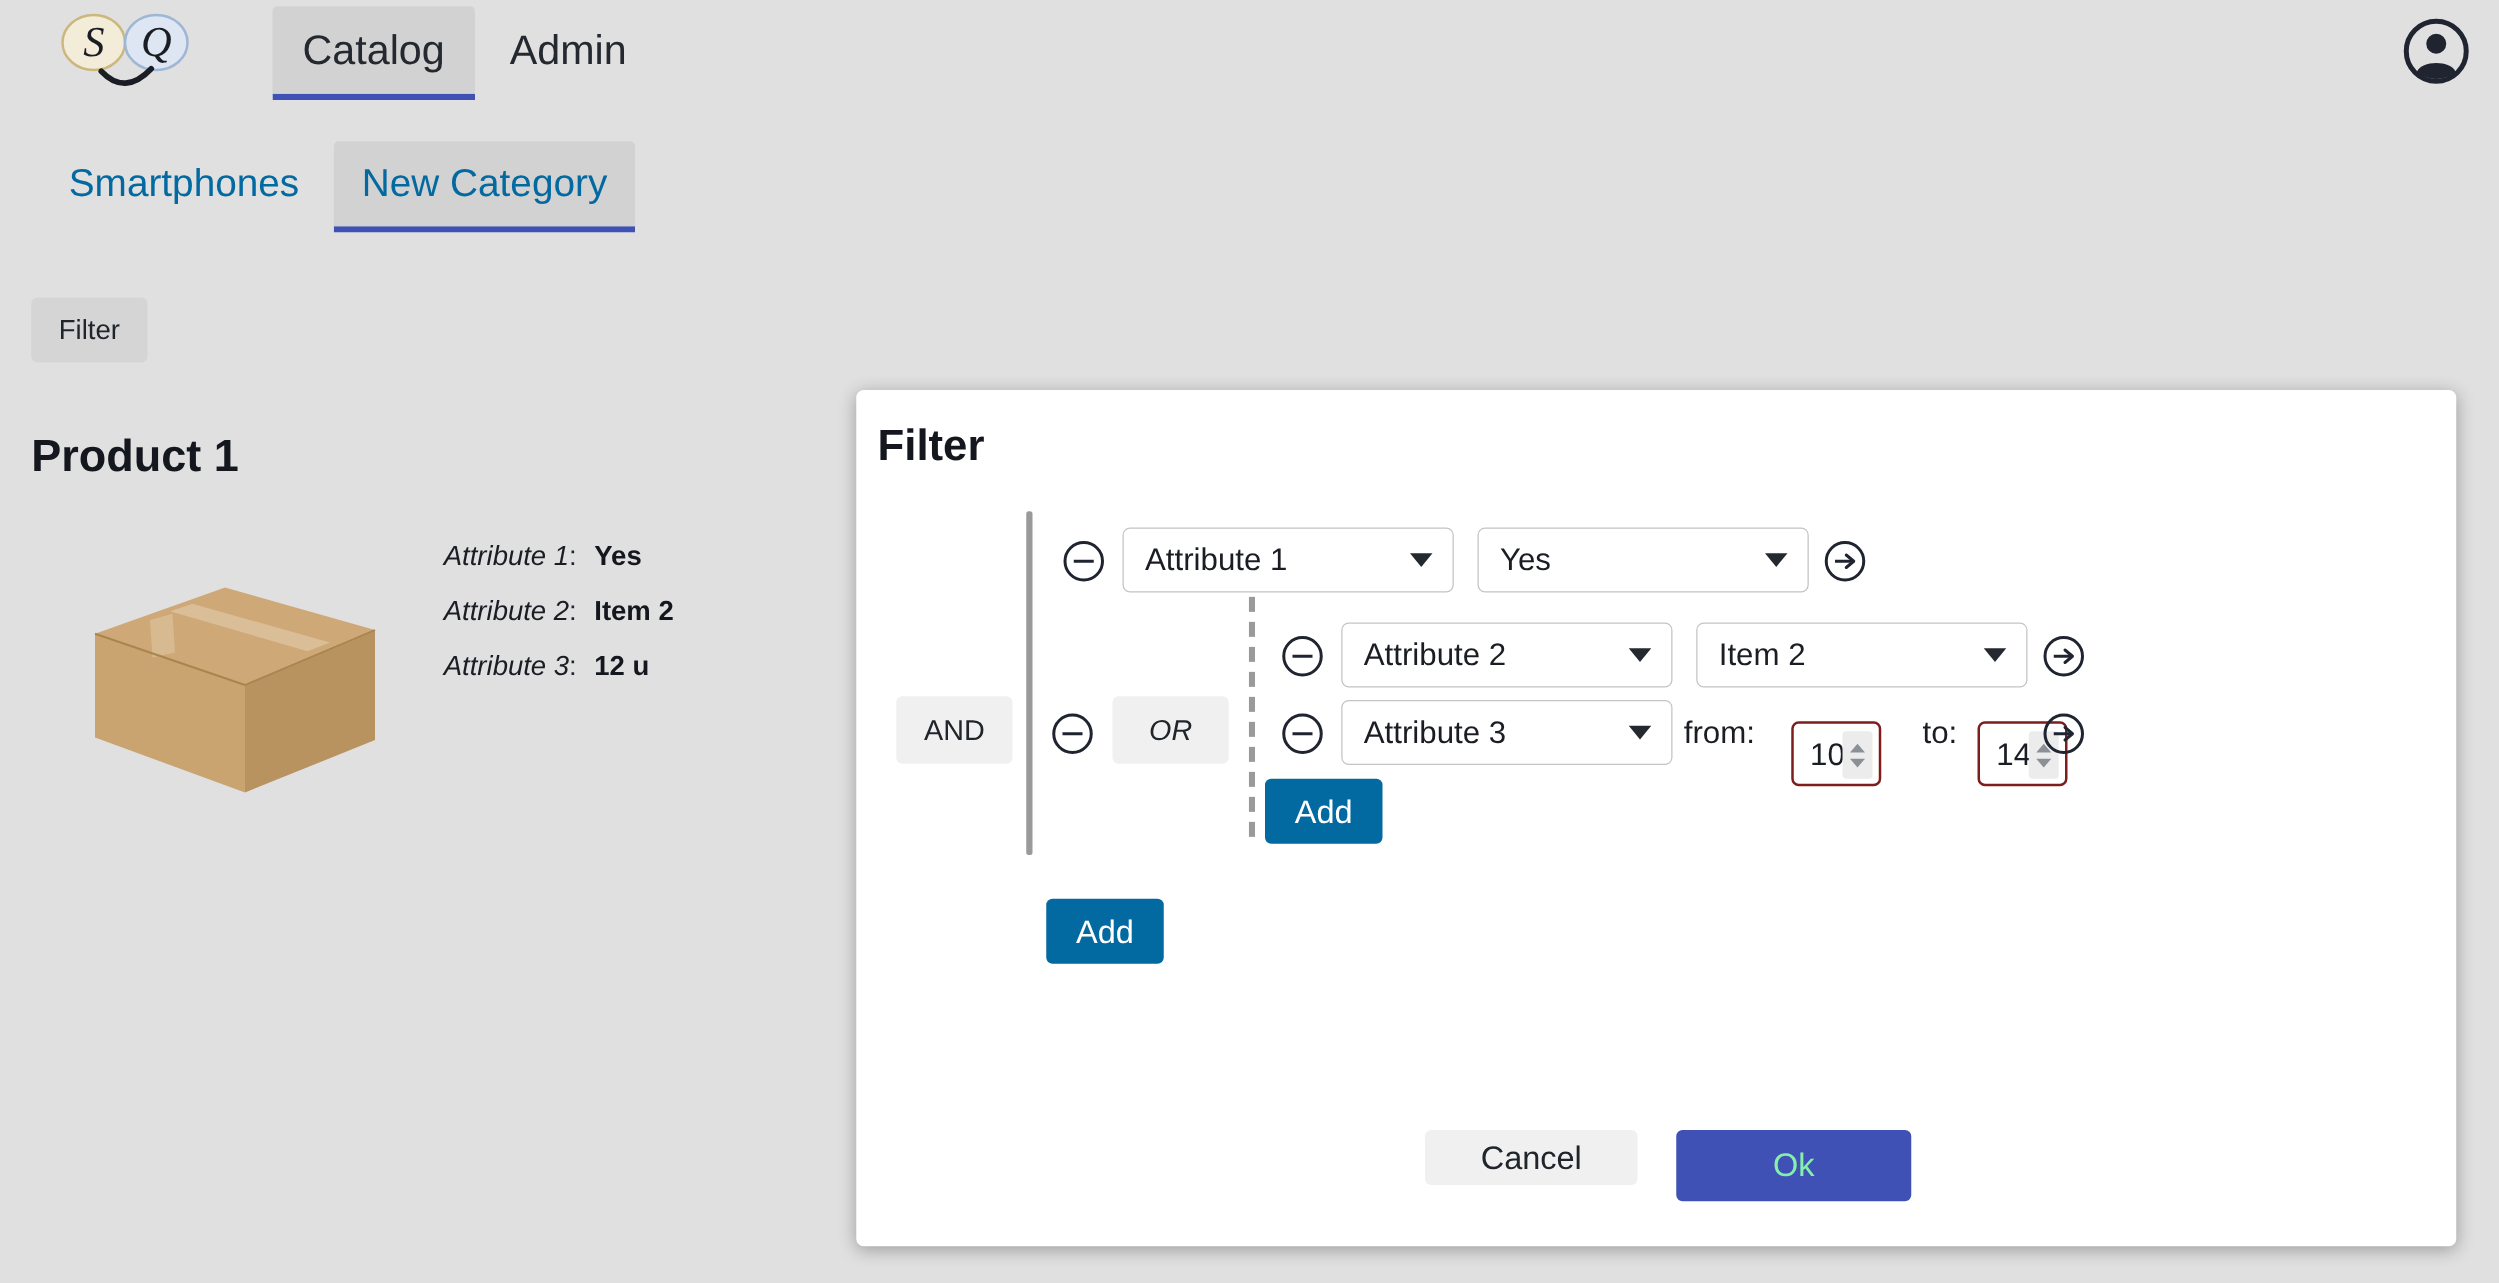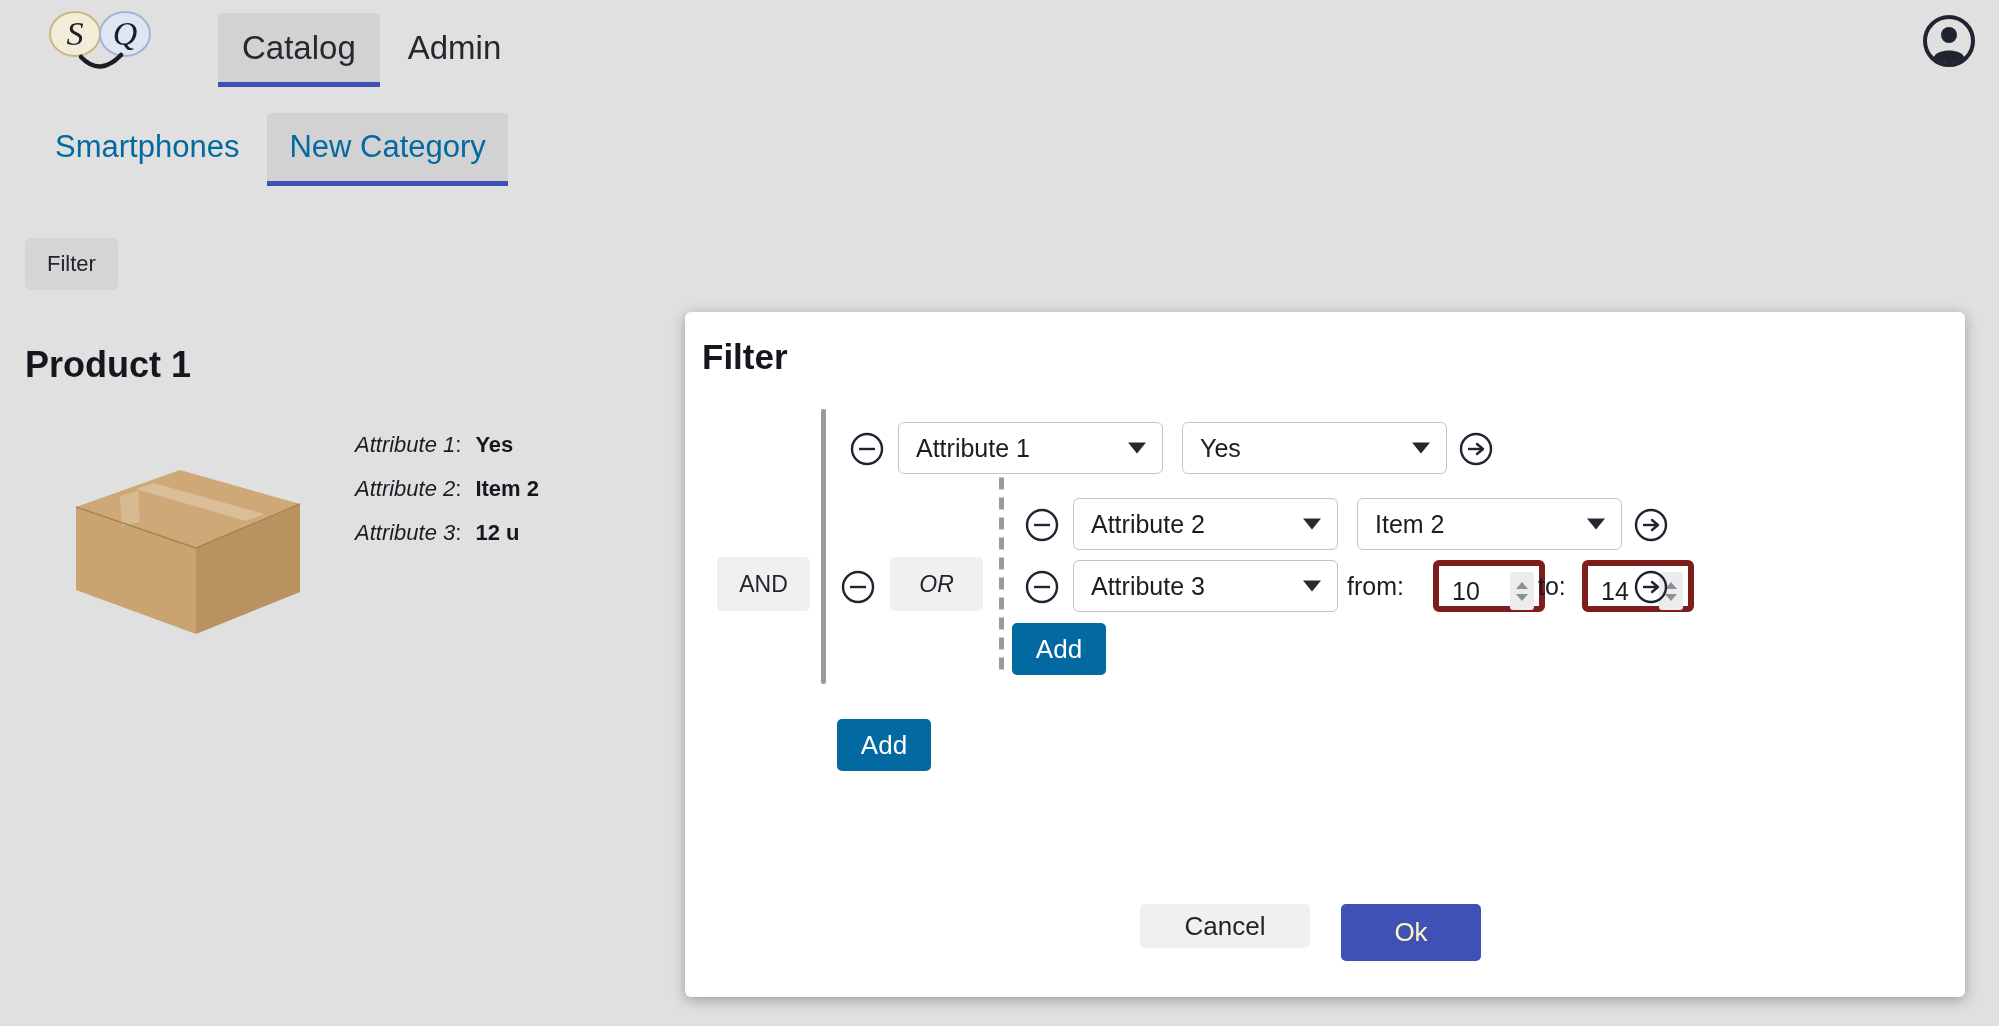--- a/index.html
+++ b/index.html
@@ -11,21 +11,21 @@
     color:#1f2430;
     overflow:hidden;
     position:relative;
   }
 
   
   #topbar { position:absolute; left:0; top:0; width:1999px; height:100px; }
 
   #logo { position:absolute; left:33px; top:9px; width:135px; height:70px; }
 
-  #nav-tabs { position:absolute; left:218px; top:5px; height:90px; display:flex; align-items:center; gap:4px; }
+  #nav-tabs { position:absolute; left:218px; top:5px; height:90px; display:flex; align-items:flex-start; gap:4px; }
   .tab {
     font-size:33px; color:#24282f; padding:16px 24px 16px 24px;
     background:transparent; border:none; border-bottom:5px solid transparent;
     border-radius:4px 4px 0 0; cursor:pointer; line-height:1.15;
     font-family:"Liberation Sans", sans-serif;
   }
   .tab.active { background:#d2d2d2; border-bottom-color:#3f51b5; }
 
   #account-icon { position:absolute; right:23px; top:14px; width:54px; height:54px; cursor:pointer; }
 
@@ -105,22 +105,22 @@
     white-space:nowrap; overflow:hidden;
   }
   .sel .caret {
     position:absolute; right:16px; top:50%; transform:translateY(-50%);
     width:0; height:0; border-left:9px solid transparent;
     border-right:9px solid transparent; border-top:11px solid #24282f;
   }
 
   
   .numwrap {
-    position:absolute; background:#ffffff; border:6px solid #7f1d1d;
-    border-radius:6px; height:52px; width:112px; cursor:text;
+    position:absolute; background:#ffffff; border:2px solid #7f1d1d;
+    border-radius:6px; height:52px; width:72px; cursor:text;margin-top:17px;
   }
   .numwrap .numval {
     position:absolute; left:13px; top:0; line-height:50px;
     font-size:25px; color:#1a1d23;
   }
   .spinner {
     position:absolute; right:5px; top:6px; width:24px; height:38px;
     background:#ececec; border-radius:3px; cursor:pointer;
     display:flex; flex-direction:column; align-items:center; justify-content:center; gap:5px;
   }
@@ -138,23 +138,23 @@
   }
 
   
   #cancel-btn {
     position:absolute; left:455px; top:592px; width:170px; height:44px;
     background:#f0f0f0; border:none; border-radius:5px;
     font-size:26px; color:#20242b; cursor:pointer;
     font-family:"Liberation Sans", sans-serif;
   }
   #ok-btn {
-    position:absolute; left:656px; top:592px; width:140px; height:57px;
+    position:absolute; left:656px; top:592px; width:188px; height:57px;
     background:#3f51b5; border:none; border-radius:5px;
-    font-size:26px; color:#fef9c3; cursor:pointer;
+    font-size:26px; color:#86efac; cursor:pointer;
     font-family:"Liberation Sans", sans-serif;
   }
 </style>
 </head>
 <body>
 
 <div id="topbar">
 
   <div id="logo">
     <svg viewBox="0 0 135 70" width="135" height="70">

